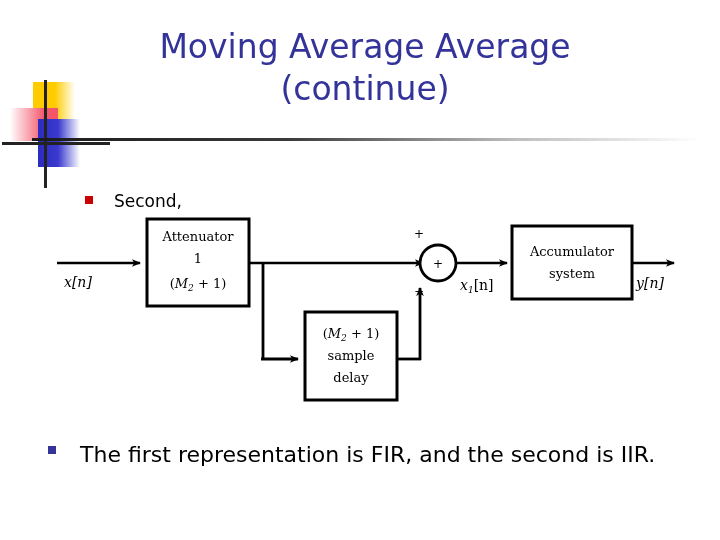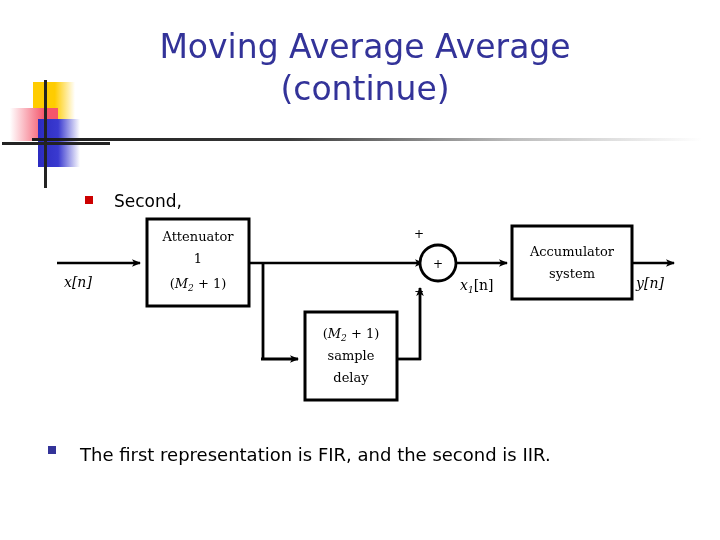--- a/index.html
+++ b/index.html
@@ -102,21 +102,21 @@
     left: 85px;
     top: 160px;
     margin-top: 28px;
   }
   #bullet-firfir {
     left: 48px;
     top: 438px;
     width: 640px;
   }
   #bullet-firfir .bullet-text {
-    font-size: 18px;
+    font-size: 22px;
     line-height: 33px;
     margin-left: 24px;
     text-align: right;
   }
 
   
   #diagram {
     position: absolute;
     left: 40px;
     top: 200px;

